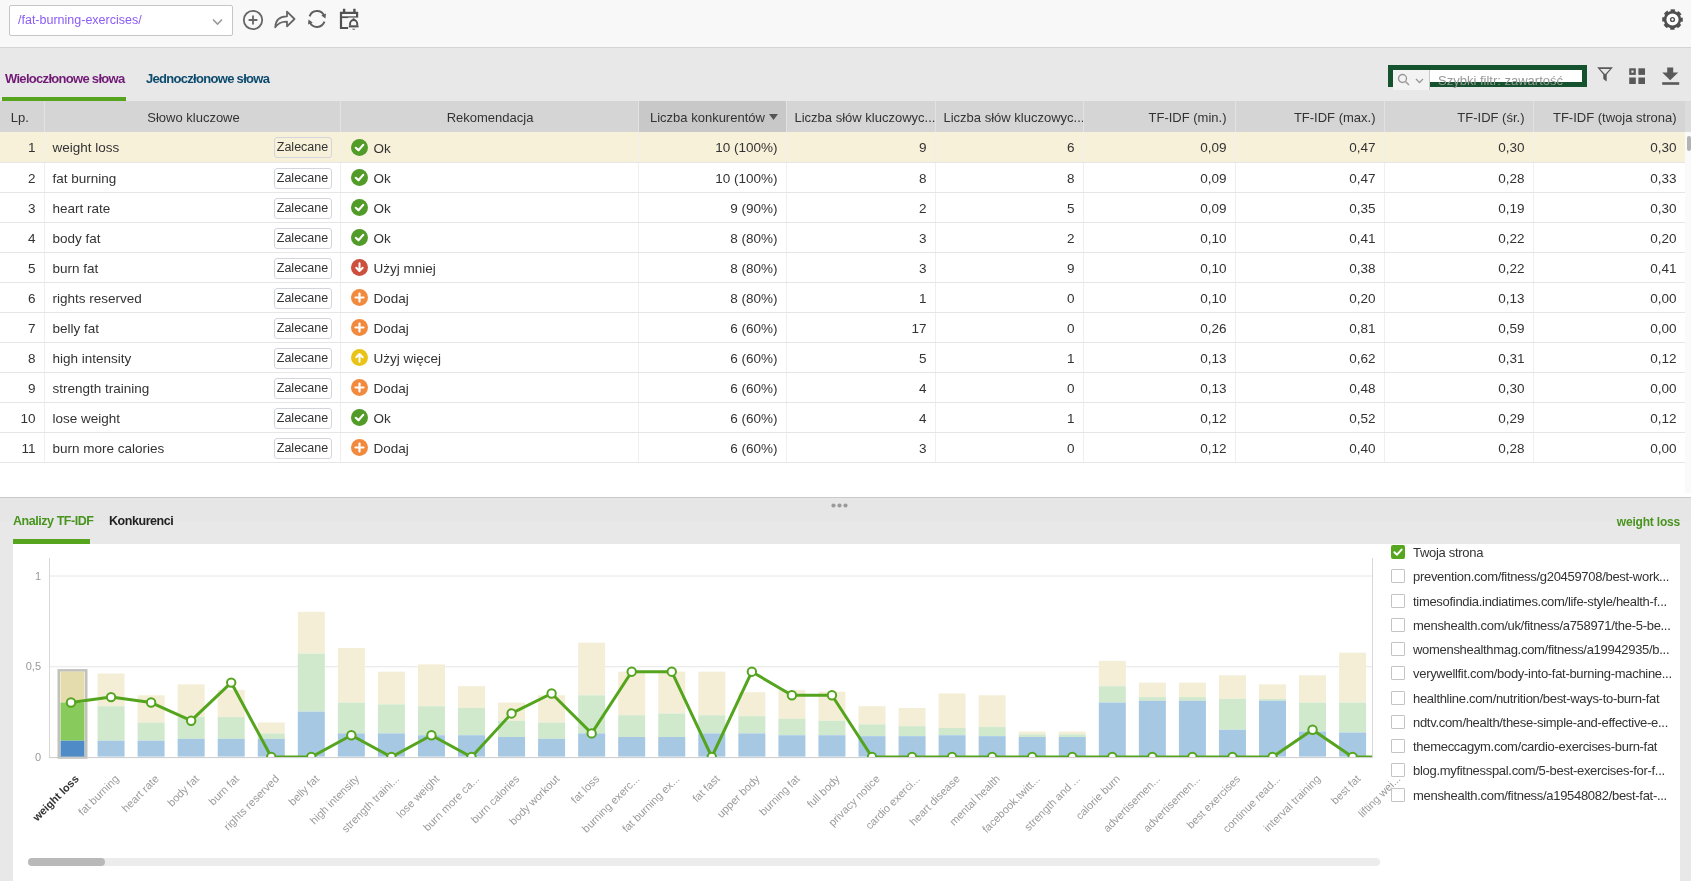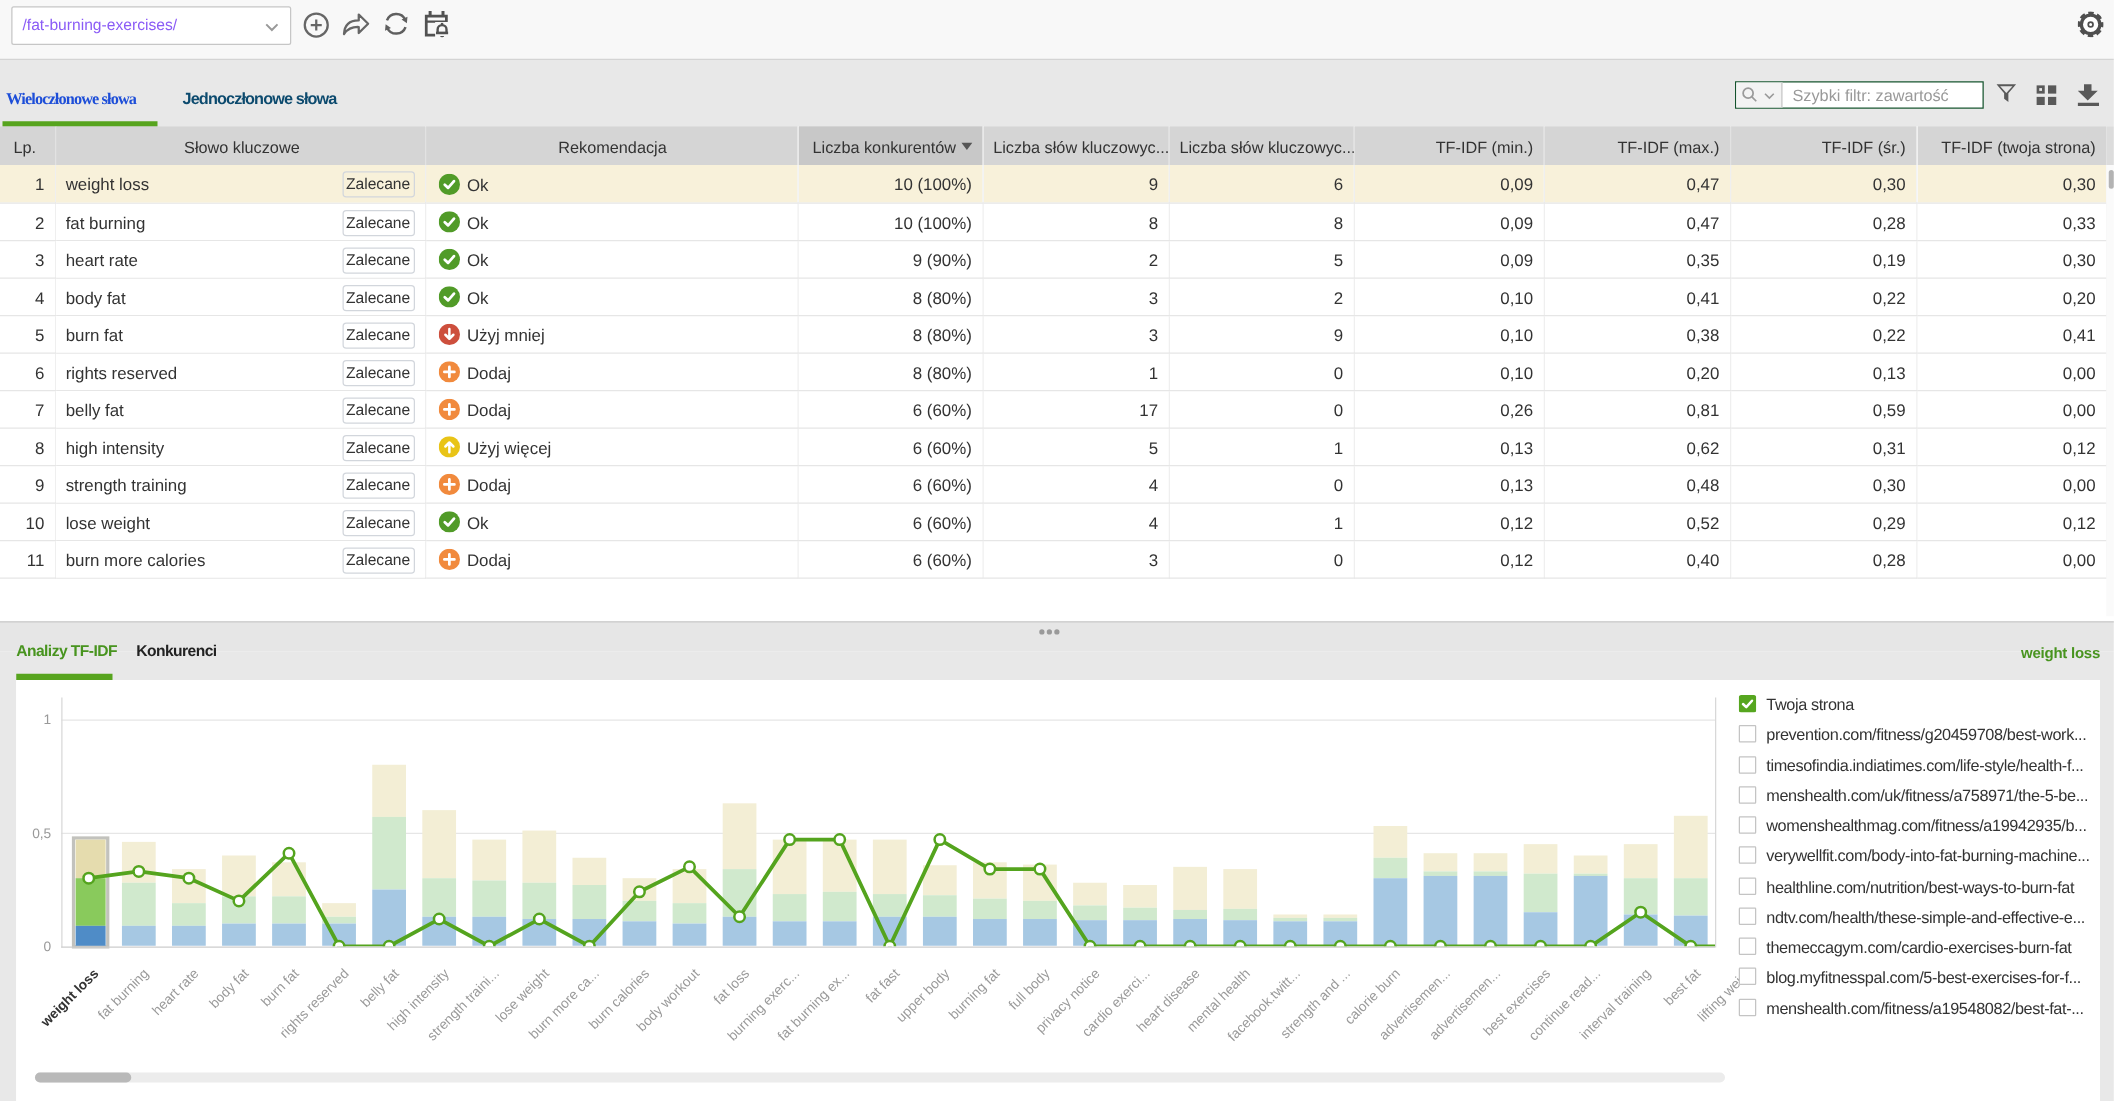--- a/index.html
+++ b/index.html
@@ -6,21 +6,21 @@
 .abs { position:absolute; }
 
 #toolbar { position:absolute; left:0; top:0; width:1691px; height:48px; background:#f8f8f8; border-bottom:1px solid #d4d4d4; }
 #urlbox { position:absolute; left:9px; top:5px; width:224px; height:31px; background:#fff; border:1px solid #c6c6c6; border-radius:2px; font-size:12.5px; color:#8b5cf6; line-height:29px; padding-left:8px; }
 #urlbox svg { position:absolute; right:9px; top:12px; }
 .tbi { position:absolute; top:5px; }
 
 #tabbar { position:absolute; left:0; top:48px; width:1691px; height:53px; background:#e8e8e8; }
 .tab1 { position:absolute; font-size:13px; font-weight:bold; letter-spacing:-0.7px; }
 #greenline { position:absolute; left:2px; top:97px; width:124px; height:5px; background:#57a41e; }
-#sbox { position:absolute; left:1388px; top:17px; width:199px; height:22px; background:#fff; border:1px solid #14532d; }
+#sbox { position:absolute; left:1388px; top:17px; width:199px; height:22px; background:#fff; border:5px solid #14532d; }
 #sboxl { position:absolute; left:0; top:0; width:37px; height:20px; background:#f3f3f3; border-right:1px solid #c8c8c8; }
 #sph { position:absolute; left:45px; top:3px; font-size:13px; color:#999; }
 
 #tbl { position:absolute; left:0; top:101px; width:1685px; border-collapse:collapse; table-layout:fixed; font-size:13.5px; color:#333; }
 #tbl th { background:#d5d5d5; font-weight:normal; font-size:13px; height:31px; border-right:1px solid #e2e2e2; padding:2px 8px 0; white-space:nowrap; overflow:hidden; }
 #tbl th.sorted { background:#c8c8c8; }
 #tbl td { background:#fff; height:30px; border-bottom:1px solid #e6e6e6; border-right:1px solid #efefef; padding:2px 8px 0; white-space:nowrap; overflow:hidden; }
 #tbl tr.hl td { background:#f8f1da; }
 #tbl .num, #tbl th.thr { text-align:right; }
 #tbl th.thl { text-align:center; }
@@ -41,21 +41,21 @@
 #wloss { position:absolute; right:11px; top:515px; font-size:12px; font-weight:bold; letter-spacing:-0.2px; color:#48941f; }
 .tab2 { position:absolute; top:514px; font-size:12.5px; font-weight:bold; letter-spacing:-0.45px; z-index:5; }
 
 #panel { position:absolute; left:13px; top:544px; width:1667px; height:337px; background:#fff; }
 #pagebg-b { position:absolute; left:0; top:544px; width:13px; height:337px; background:#e8e8e8; }
 #pagebg-r { position:absolute; left:1680px; top:544px; width:11px; height:337px; background:#e8e8e8; }
 
 #hscroll { position:absolute; left:15px; top:314px; width:1352px; height:8px; background:#ececec; border-radius:4px; }
 #hthumb { position:absolute; left:0; top:0; width:77px; height:8px; background:#b9b9b9; border-radius:4px; }
 
-#legend { position:absolute; left:1378px; top:11px; width:289px; }
+#legend { position:absolute; left:1378px; top:0; width:289px; }
 .litem { height:24.25px; position:relative; }
 .cb { position:absolute; left:0; top:1px; width:14px; height:14px; border:1px solid #c4c4c4; background:#fff; border-radius:1px; }
 .cbk { border:none; width:14px; height:14px; }
 .cb svg { display:block; }
 .ltxt { position:absolute; left:22px; top:1px; font-size:13px; letter-spacing:-0.3px; color:#333; white-space:nowrap; }
 </style></head>
 <body>
 <div id="toolbar">
   <div id="urlbox">/fat-burning-exercises/<svg width="11" height="8">
         <path d="M1 1.5 L5.5 6 L10 1.5" stroke="#999" stroke-width="1.6" fill="none"></path>
@@ -83,21 +83,21 @@
       <rect x="10.8" y="17.3" width="9.7" height="2.1" fill="#525252"></rect>
       <path d="M14.1 20.7 A1.6 1.1 0 0 0 17.3 20.7 Z" fill="#525252"></path>
     </svg>
   <svg class="tbi" style="left:1662px; top:9px" width="21" height="21" viewBox="0 0 21 21">
       <circle cx="10.5" cy="10.5" r="9.0" fill="none" stroke="#4f4f4f" stroke-width="2.6" stroke-dasharray="4.3 2.77" stroke-dashoffset="2.15"></circle>
       <circle cx="10.5" cy="10.5" r="7.4" fill="#fff" stroke="#4f4f4f" stroke-width="2.6"></circle>
       <circle cx="10.5" cy="10.5" r="1.9" fill="none" stroke="#4f4f4f" stroke-width="1.4"></circle>
     </svg>
 </div>
 <div id="tabbar">
-  <span class="tab1" style="left:5px; top:23px; color:#1d4ed8;font-family:Liberation Serif, serif;">Wieloczłonowe słowa</span>
+  <span class="tab1" style="left:5px; top:23px; color:#701a75;">Wieloczłonowe słowa</span>
   <span class="tab1" style="left:146px; top:23px; color:#0c4a6e;">Jednoczłonowe słowa</span>
   <div id="sbox">
       <span id="sboxl">
         <svg style="position:absolute;left:4px;top:3px" width="14" height="14">
           <circle cx="5.5" cy="5.5" r="4" fill="none" stroke="#9a9a9a" stroke-width="1.4"></circle>
           <path d="M8.5 8.5 L12 12" stroke="#9a9a9a" stroke-width="1.4"></path>
         </svg>
         <svg style="position:absolute;left:22px;top:8px" width="10" height="6">
           <path d="M1 1 L4.5 4.5 L8 1" stroke="#9a9a9a" stroke-width="1.3" fill="none"></path>
         </svg>

